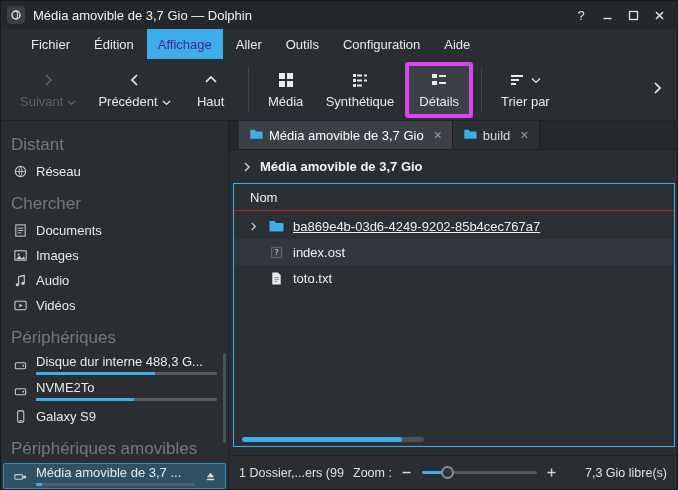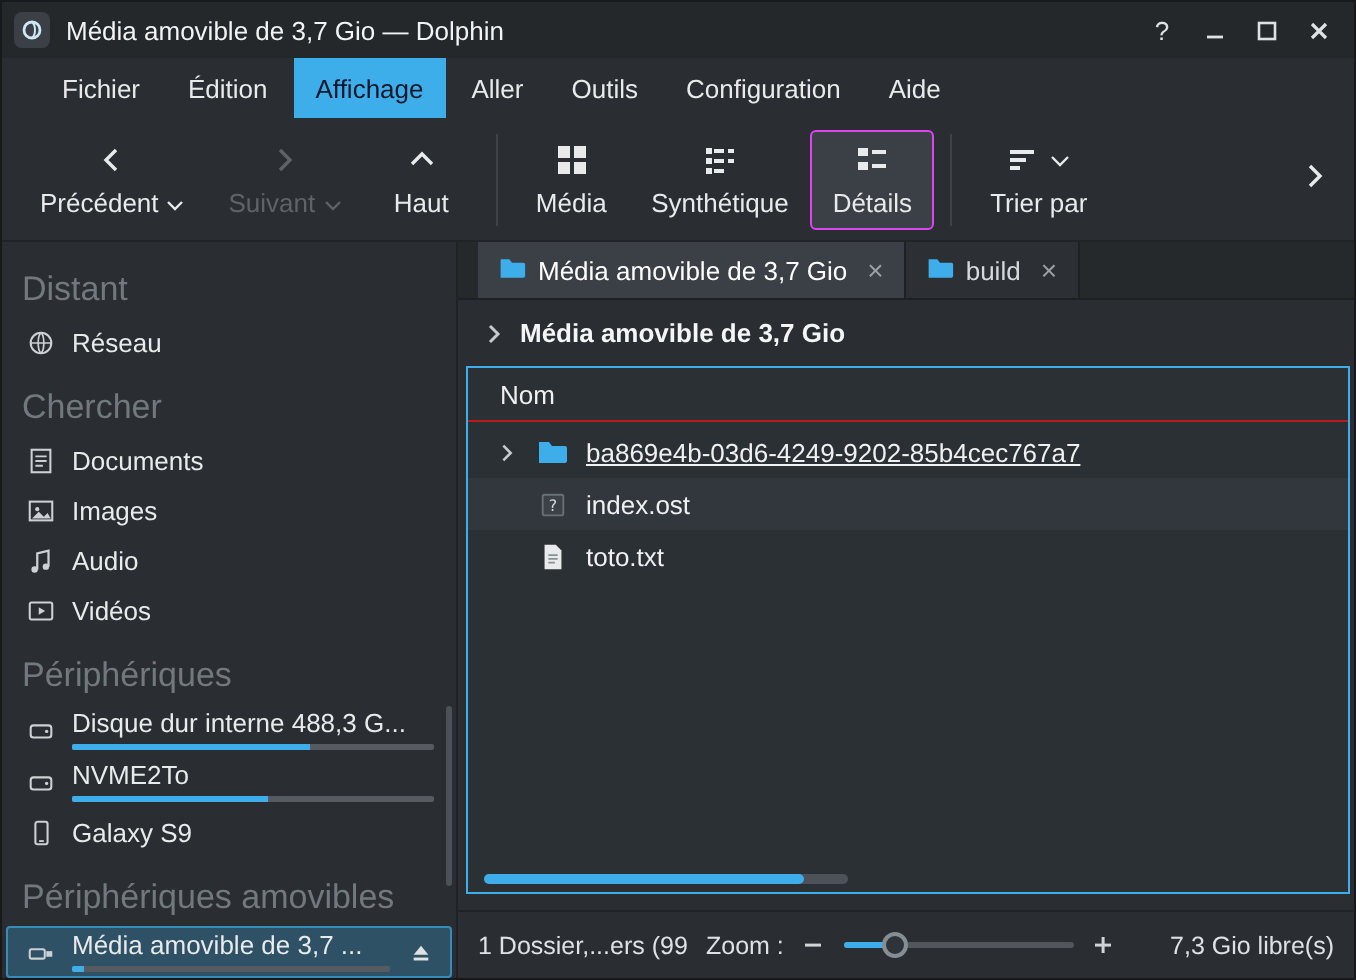--- a/index.html
+++ b/index.html
@@ -11,29 +11,29 @@
   .titlebar{height:28px;flex:none;background:#24282b;display:flex;align-items:center;padding:12px 6px;gap:8px}
   .app-icon{width:18px;height:18px;border-radius:4px;background:#3a4046;display:flex;align-items:center;justify-content:center;flex:none}
   .title{flex:1;font-size:13px;color:#f2f3f4;white-space:nowrap;overflow:hidden}
   .win-controls{display:flex;align-items:center;gap:2px}
   .winbtn{width:24px;height:22px;display:flex;align-items:center;justify-content:center;color:#dfe2e4;font-size:13px;cursor:default}
   .winbtn svg{stroke:#dfe2e4}
 
   
   .menubar{height:30px;flex:none;display:flex;align-items:stretch;padding:0 19px;gap:2px;background:#2a2e32}
   .menu-item{display:flex;align-items:center;padding:0 11px;color:#e8eaeb}
-  .menu-item.active{background:#3daee9;color:#0f172a}
+  .menu-item.active{background:#3daee9;color:#4c1d95}
 
   
   .toolbar{height:62px;flex:none;display:flex;align-items:center;padding:0 8px;border-bottom:1px solid #202427}
   .tool{display:flex;flex-direction:column;align-items:center;justify-content:center;gap:5px;padding:5px 10px;border:1px solid transparent;border-radius:3px;min-width:58px}
   .tool .ticon{height:18px;display:flex;align-items:center;justify-content:center;color:#e8eaeb}
   .tool .tlabel{display:flex;align-items:center;gap:4px;font-size:13px;color:#e8eaeb}
   .tool.disabled .ticon,.tool.disabled .tlabel{color:#5d6367}
-  .tool.selected{background:#3a4046;border:1px solid #d946ef}
+  .tool.selected{background:#3a4046;border:4px solid #d946ef}
   .tsep{width:1px;height:46px;background:#3f4449;margin:0 8px;flex:none}
   .overflow-btn{margin-left:auto;color:#e8eaeb;display:flex;align-items:center;padding:0 4px}
 
   
   .main{flex:1;display:flex;min-height:0}
 
   
   .sidebar{width:228px;flex:none;border-right:1px solid #1f2326;padding-top:4px;display:flex;flex-direction:column;position:relative;overflow:hidden}
   .pheader{color:#72797e;font-size:17px;padding:10px 10px 4px}
   .pitem{display:flex;align-items:center;gap:8px;padding:2px 8px;height:26px;margin:0 2px;border:1px solid transparent;border-radius:2px;color:#e8eaeb}
@@ -119,41 +119,41 @@
     <span class="menu-item">Fichier</span>
     <span class="menu-item">Édition</span>
     <span class="menu-item active">Affichage</span>
     <span class="menu-item">Aller</span>
     <span class="menu-item">Outils</span>
     <span class="menu-item">Configuration</span>
     <span class="menu-item">Aide</span>
   </div>
 
   <div class="toolbar">
-    <div class="tool">
+    <div class="tool disabled">
       <span class="ticon">
         <svg width="16" height="16" viewBox="0 0 16 16">
-            <polyline points="10,3 5,8 10,13" fill="none" stroke="currentColor" stroke-width="1.7"></polyline>
-          </svg>
-      </span>
-      <span class="tlabel">
-          <span>Précédent</span>
+            <polyline points="6,3 11,8 6,13" fill="none" stroke="currentColor" stroke-width="1.7"></polyline>
+          </svg>
+      </span>
+      <span class="tlabel">
+          <span>Suivant</span>
         <span><svg width="9" height="6" viewBox="0 0 9 6">
               <polyline points="1,1 4.5,4.5 8,1" fill="none" stroke="currentColor" stroke-width="1.2"></polyline>
             </svg></span>
       </span>
     </div>
-    <div class="tool disabled">
+    <div class="tool">
       <span class="ticon">
         <svg width="16" height="16" viewBox="0 0 16 16">
-            <polyline points="6,3 11,8 6,13" fill="none" stroke="currentColor" stroke-width="1.7"></polyline>
-          </svg>
-      </span>
-      <span class="tlabel">
-          <span>Suivant</span>
+            <polyline points="10,3 5,8 10,13" fill="none" stroke="currentColor" stroke-width="1.7"></polyline>
+          </svg>
+      </span>
+      <span class="tlabel">
+          <span>Précédent</span>
         <span><svg width="9" height="6" viewBox="0 0 9 6">
               <polyline points="1,1 4.5,4.5 8,1" fill="none" stroke="currentColor" stroke-width="1.2"></polyline>
             </svg></span>
       </span>
     </div>
     <div class="tool">
       <span class="ticon">
         <svg width="16" height="16" viewBox="0 0 16 16">
             <polyline points="3,10 8,5 13,10" fill="none" stroke="currentColor" stroke-width="1.7"></polyline>
           </svg>

